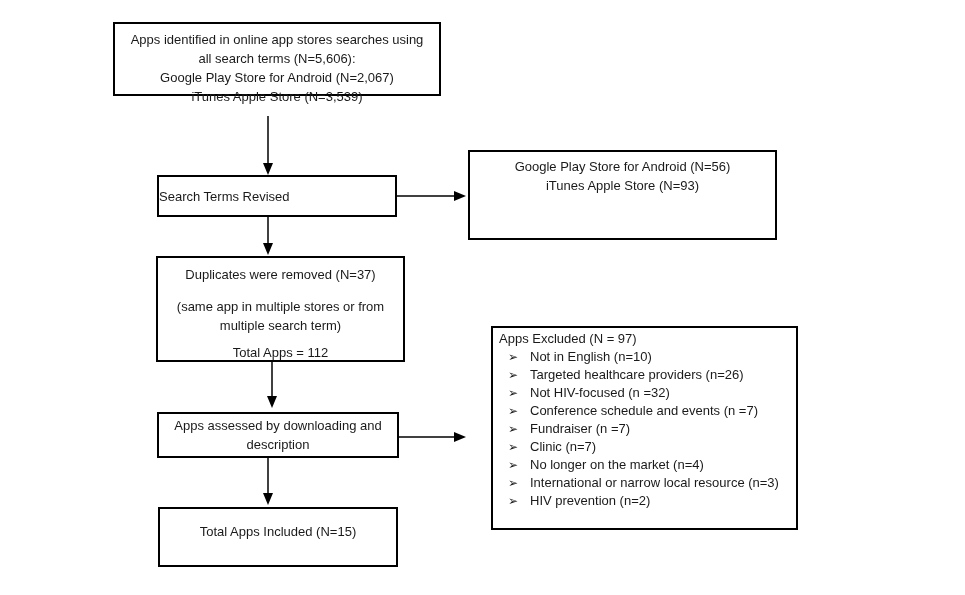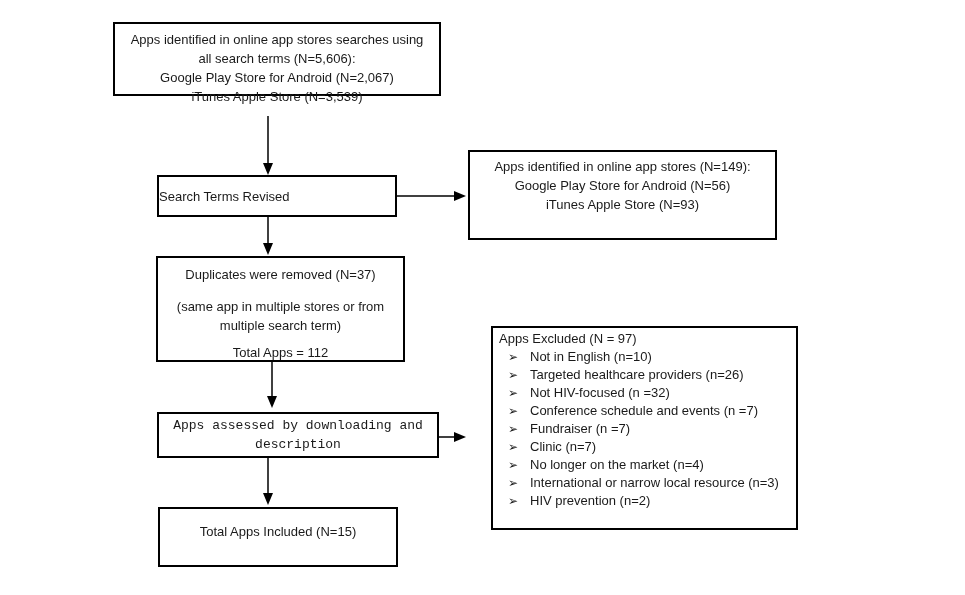--- a/index.html
+++ b/index.html
@@ -30,21 +30,21 @@
     align-items: center;
     text-align: center;
   }
   #box-initial   { left: 113px; top: 22px;  width: 328px; height: 74px; padding-top: 6px; }
   #box-search    { left: 157px; top: 175px; width: 240px; height: 42px; }
   #box-revised   { left: 468px; top: 150px; width: 309px; height: 90px; padding-top: 5px; }
   #box-duplicates{ left: 156px; top: 256px; width: 249px; height: 106px; padding: 7px 9px 0 9px; }
   #box-duplicates .para { margin: 0 0 0 0; }
   #box-duplicates .gap1 { margin-top: 13px; }
   #box-duplicates .gap2 { margin-top: 8px; }
-  #box-assessed  { left: 157px; top: 412px; width: 282px; height: 46px; padding: 0 0; font-family: Liberation Mono, monospace; }
+  #box-assessed  { left: 157px; top: 412px; width: 242px; height: 46px; padding: 0 0; }
   #box-included  { left: 158px; top: 507px; width: 240px; height: 60px; padding-top: 13px; }
   #box-excluded  { left: 491px; top: 326px; width: 307px; height: 204px;
                    padding: 2px 0 0 4px; line-height: 18px; }
   #box-excluded .title { padding-left: 2px; }
   #box-excluded ul { margin: 0; padding: 0; list-style: none; }
   #box-excluded li { display: flex; }
   #box-excluded .blt {
     flex: 0 0 33px;
     box-sizing: border-box;
     padding-left: 11px;
@@ -97,21 +97,20 @@
     <div>all search terms (N=5,606):</div>
     <div>Google Play Store for Android (N=2,067)</div>
     <div>iTunes Apple Store (N=3,539)</div>
   </div>
 
   <div class="box flex-center" id="box-search">
     <span>Search Terms Revised</span>
   </div>
 
   <div class="box center-text" id="box-revised">
-    <div>Apps identified in online app stores (N=149):</div>
     <div>Google Play Store for Android (N=56)</div>
     <div>iTunes Apple Store (N=93)</div>
   </div>
 
   <div class="box center-text" id="box-duplicates">
     <div class="para">Duplicates were removed (N=37)</div>
     <div class="para gap1">(same app in multiple stores or from multiple search term)</div>
     <div class="para gap2">Total Apps = 112</div>
   </div>
 

